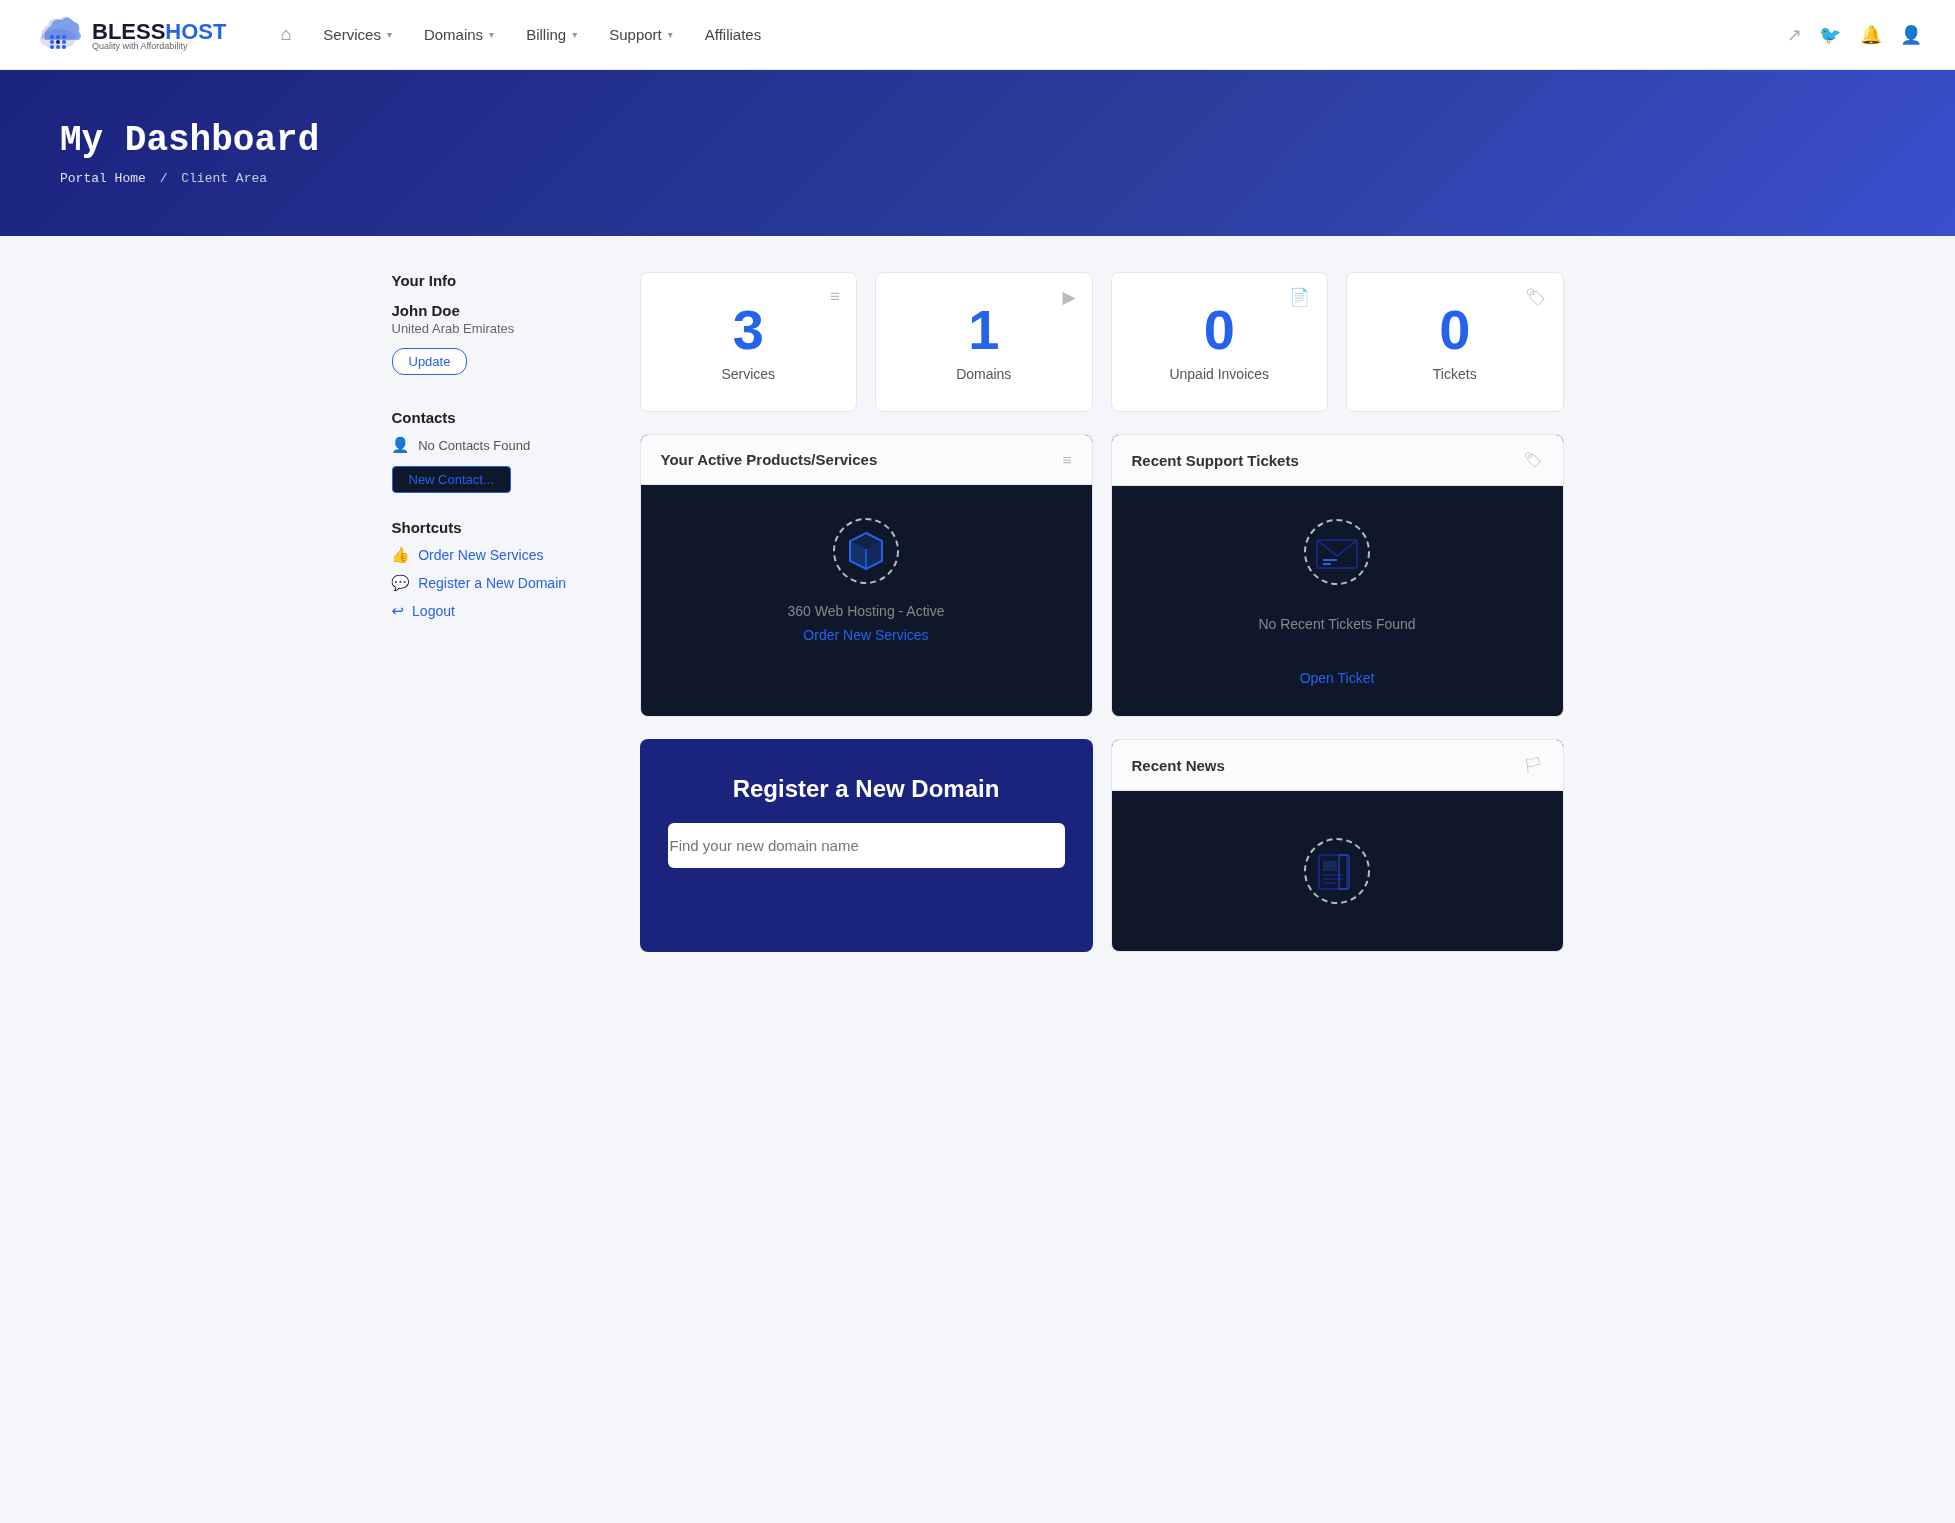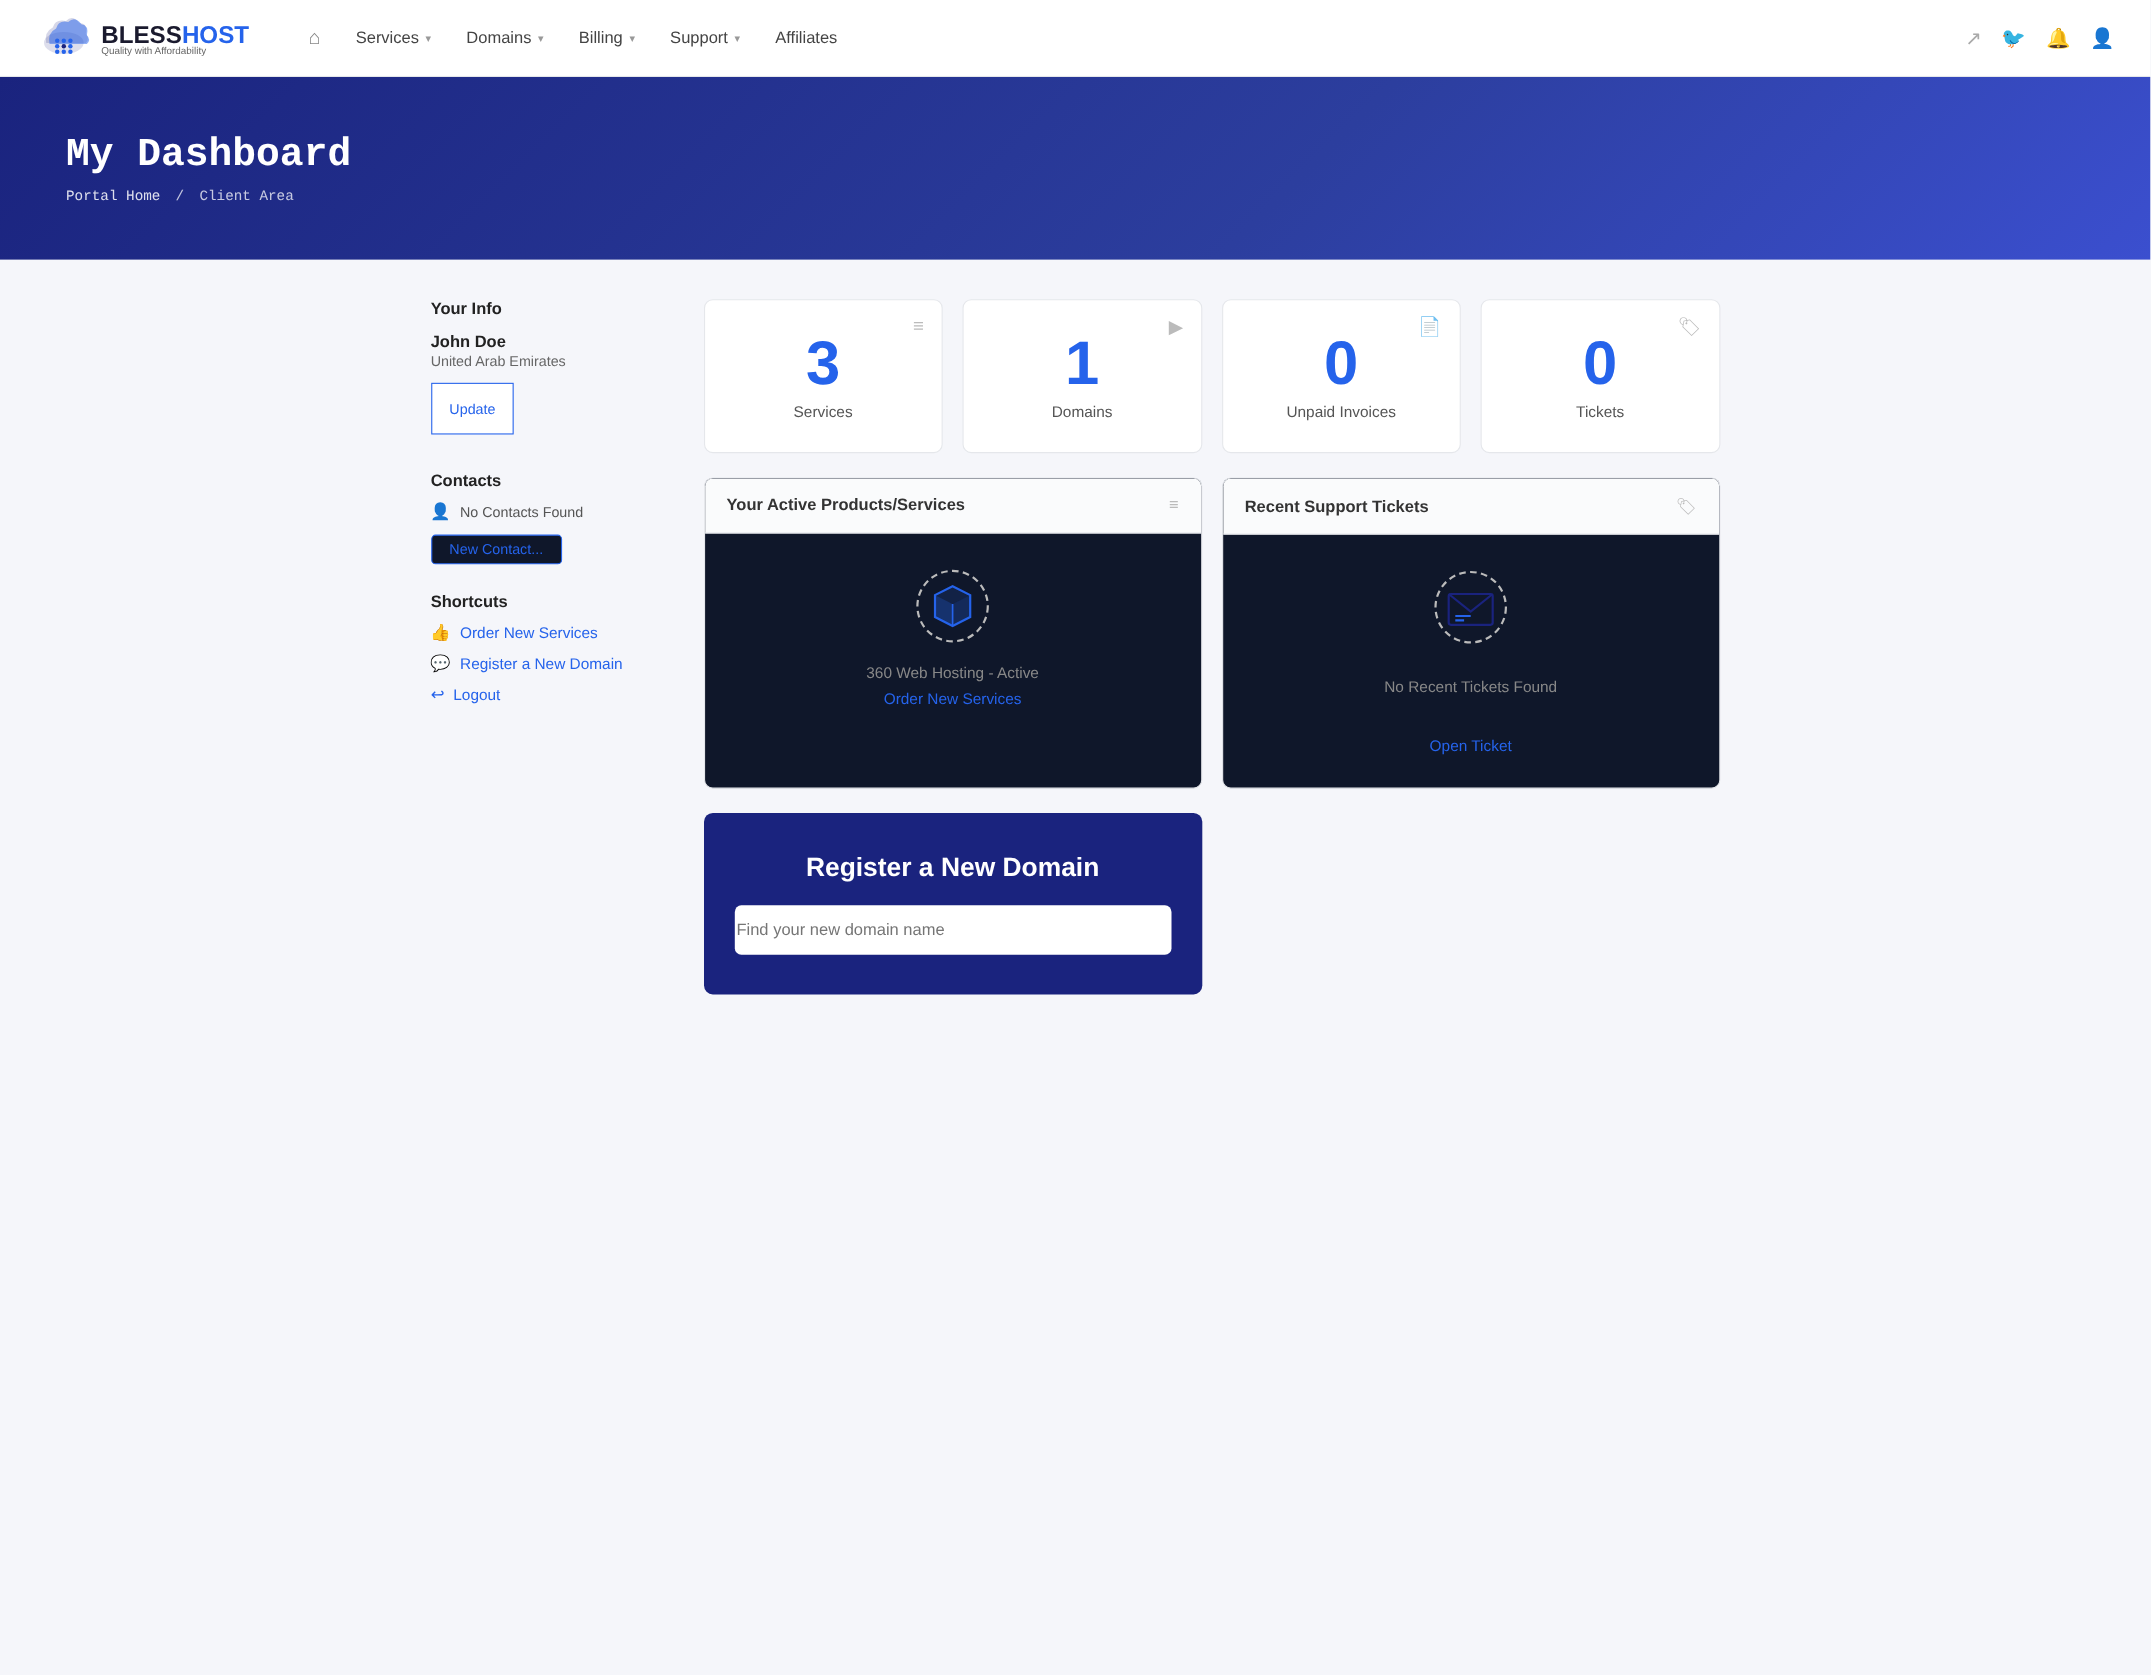--- a/index.html
+++ b/index.html
@@ -119,24 +119,24 @@
       margin-bottom: 2px;
       margin-top: 13px;
     }
     .sidebar-country {
       font-size: 13px;
       color: #666;
       margin-bottom: 12px;
     }
     .sidebar-btn {
       display: inline-block;
-      padding: 15px 16px;
+      padding: 5px 16px;
       border: 1px solid #2563eb;
       color: #2563eb;
-      border-radius: 0;
+      border-radius: 12px;
       font-size: 13px;
       cursor: pointer;
       background: #fff;
       margin-bottom: 8px;
     }
     .contact-row {
       display: flex;
       align-items: center;
       gap: 8px;
       font-size: 13px;
@@ -510,16 +510,36 @@
       </div>
     </div>
 
     <div class="bottom-row">
 
       <div class="domain-panel">
         <div class="domain-panel-title">Register a New Domain</div>
         <input class="domain-search-input" type="text" placeholder="Find your new domain name" style="">
       </div>
 
+      <div class="panel">
+        <div class="panel-header">
+          <span class="panel-title">Recent News</span>
+          <span class="panel-header-icon">🏳</span>
+        </div>
+        <div class="news-panel-body">
+
+          <svg width="72" height="72" viewBox="0 0 72 72">
+            <circle cx="36" cy="36" r="32" fill="none" stroke="#bbb" stroke-width="2" stroke-dasharray="6,4"></circle>
+
+            <rect x="18" y="20" width="28" height="34" rx="2" fill="none" stroke="#1a237e" stroke-width="2"></rect>
+            <rect x="22" y="26" width="14" height="10" fill="#2563eb" opacity="0.25"></rect>
+            <line x1="22" y1="40" x2="42" y2="40" stroke="#1a237e" stroke-width="1.5"></line>
+            <line x1="22" y1="44" x2="42" y2="44" stroke="#1a237e" stroke-width="1.5"></line>
+            <line x1="22" y1="48" x2="36" y2="48" stroke="#1a237e" stroke-width="1.5"></line>
+
+            <rect x="38" y="20" width="10" height="34" rx="2" fill="none" stroke="#2563eb" stroke-width="1.5" opacity="0.6"></rect>
+          </svg>
+        </div>
+      </div>
 
     </div>
   </div>
 </div>
 
 </body></html>

